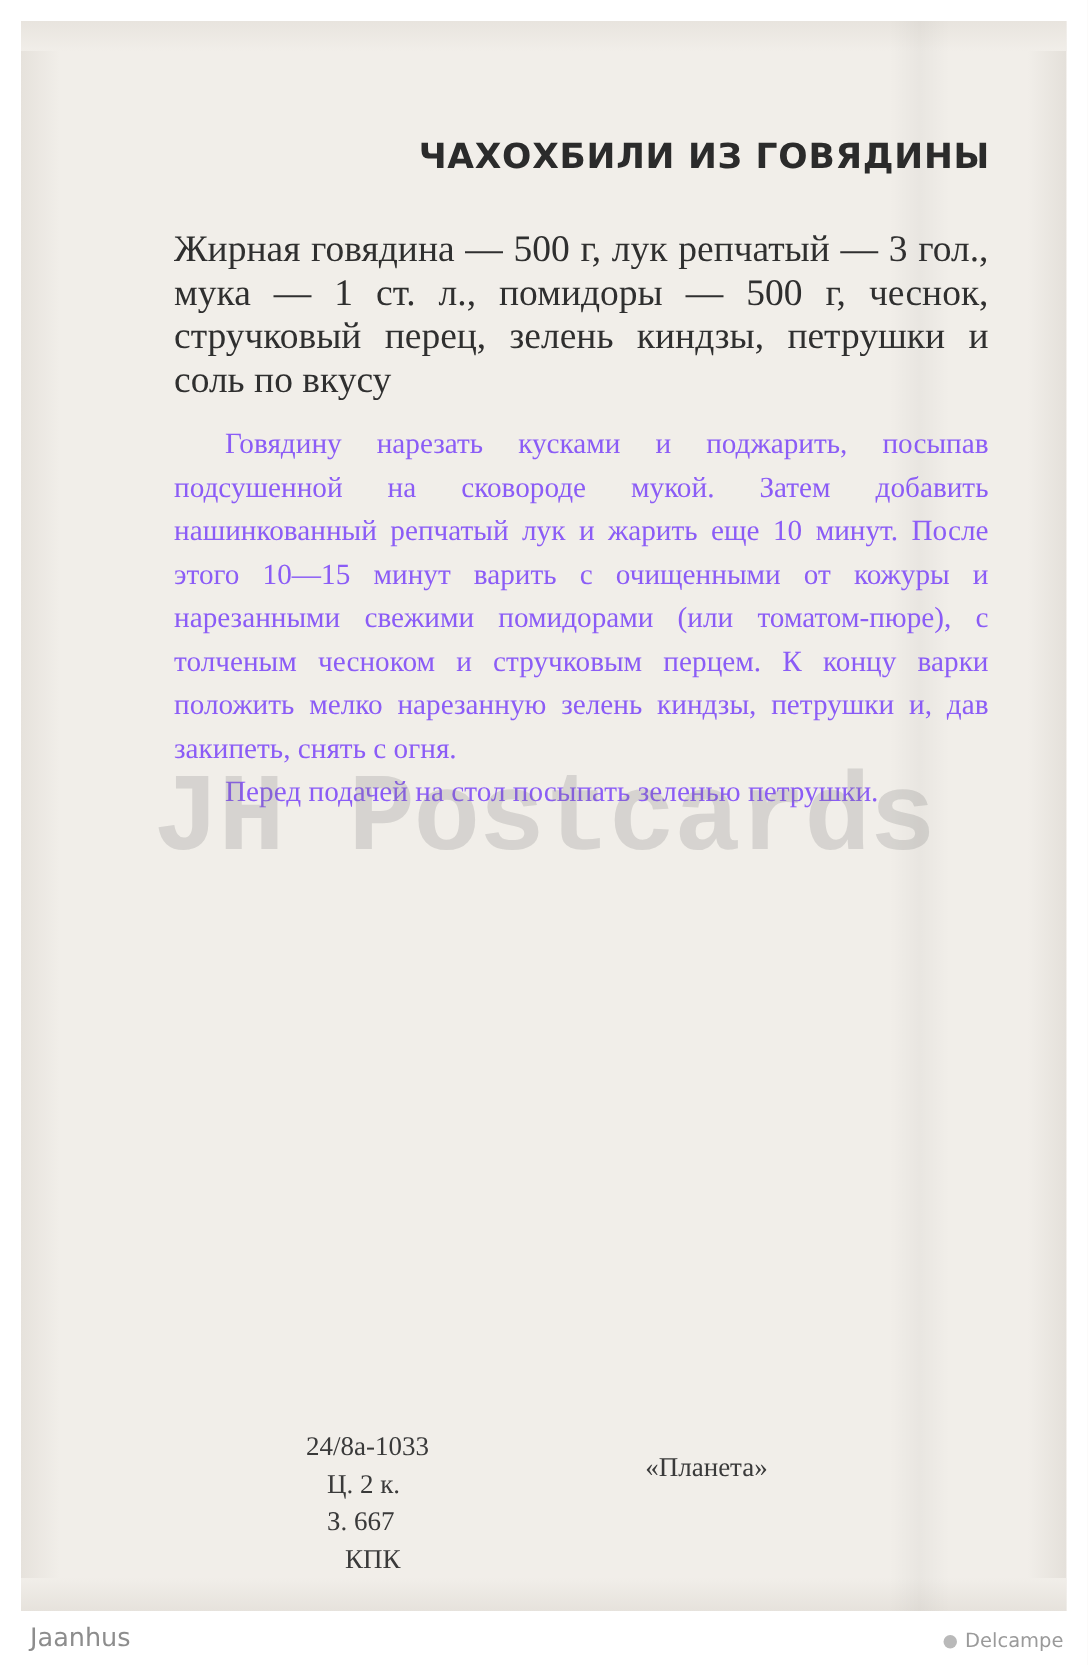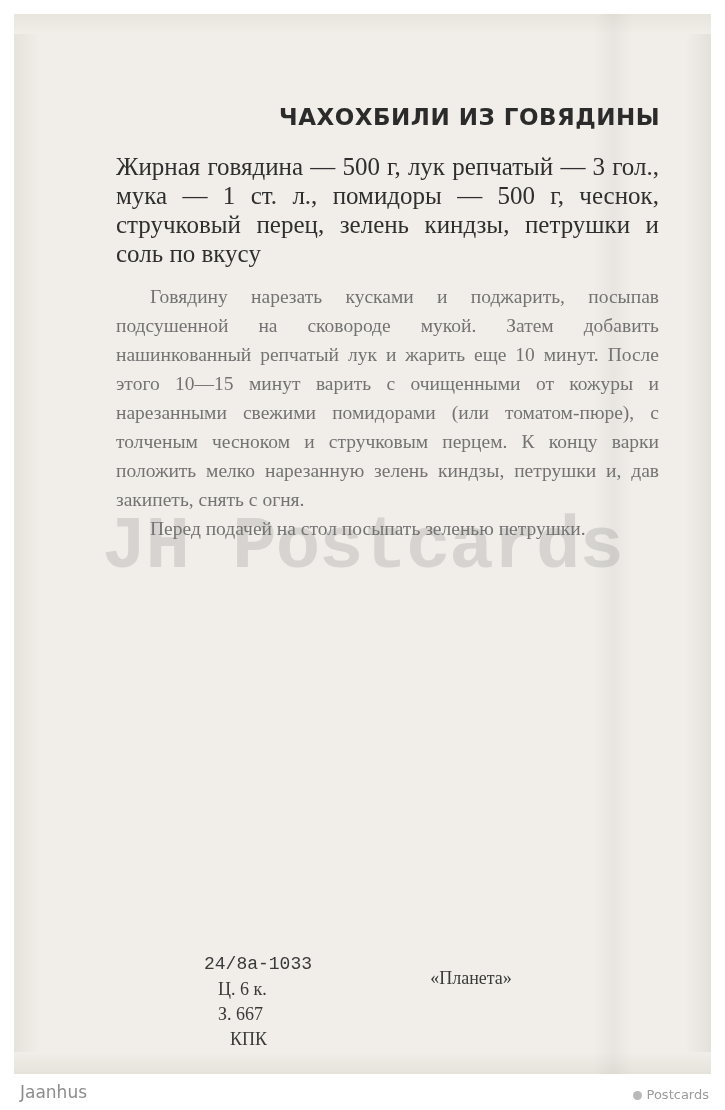--- a/index.html
+++ b/index.html
@@ -57,21 +57,21 @@
     position: absolute;
     left: 90px;
     top: 0;
     width: 560px;
     height: 100%;
   }
 
   .title {
     position: absolute;
     left: 86px;
-    top: 90px;
+    top: 78px;
     width: 470px;
     text-align: right;
     font-family: "DejaVu Sans", sans-serif;
     font-weight: bold;
     font-size: 23px;
     letter-spacing: 0.5px;
     color: #2b2b2b;
   }
 
   .ingredients {
@@ -86,40 +86,40 @@
     text-justify: inter-word;
   }
 
   .method {
     position: absolute;
     left: 12px;
     top: 268px;
     width: 543px;
     font-size: 19.5px;
     line-height: 29px;
-    color: #737373;
+    color: #8b5cf6;
     text-align: justify;
     text-justify: inter-word;
   }
   .method p {
     margin: 0;
     text-indent: 34px;
   }
   .method p + p { margin-top: 0px; }
 
   
   .imprint-left {
     position: absolute;
     left: 100px;
     top: 938px;
     font-size: 18px;
     line-height: 25px;
     color: #3a3a3a;
   }
-  .imprint-left .l1 { padding-left: 0px; font-family: Liberation Mono, monospace; }
+  .imprint-left .l1 { padding-left: 0px; }
   .imprint-left .l2 { padding-left: 14px; }
   .imprint-left .l3 { padding-left: 14px; }
   .imprint-left .l4 { padding-left: 26px; }
 
   .imprint-right {
     position: absolute;
     right: 78px;
     top: 952px;
     width: 230px;
     text-align: center;
@@ -186,31 +186,31 @@
 
     <div class="ingredients">Жирная говядина — 500 г, лук репчатый — 3 гол., мука — 1 ст. л., помидоры — 500 г, чеснок, стручковый перец, зелень киндзы, петрушки и соль по вкусу</div>
 
     <div class="method">
       <p>Говядину нарезать кусками и поджарить, посыпав подсушенной на сковороде мукой. Затем добавить нашинкованный репчатый лук и жарить еще 10 минут. После этого 10—15 минут варить с очищенными от кожуры и нарезанными свежими помидорами (или томатом-пюре), с толченым чесноком и стручковым перцем. К концу варки положить мелко нарезанную зелень киндзы, петрушки и, дав закипеть, снять с огня.</p>
       <p>Перед подачей на стол посыпать зеленью петрушки.</p>
     </div>
 
     <div class="imprint-left">
       <div class="l1">24/8а-1033</div>
-      <div class="l2">Ц. 6 к.</div>
+      <div class="l2">Ц. 2 к.</div>
       <div class="l3">З. 667</div>
       <div class="l4">КПК</div>
     </div>
 
     <div class="imprint-right">
       <div>«Планета»</div>
     </div>
 
   </div>
 </div>
 
 <div class="watermark">JH Postcards</div>
 
 <div class="credit-left">Jaanhus</div>
 
 <div class="credit-right">
-  <span class="dot"></span><span>Postcards</span>
+  <span class="dot"></span><span>Delcampe</span>
 </div>
 
 </body></html>

